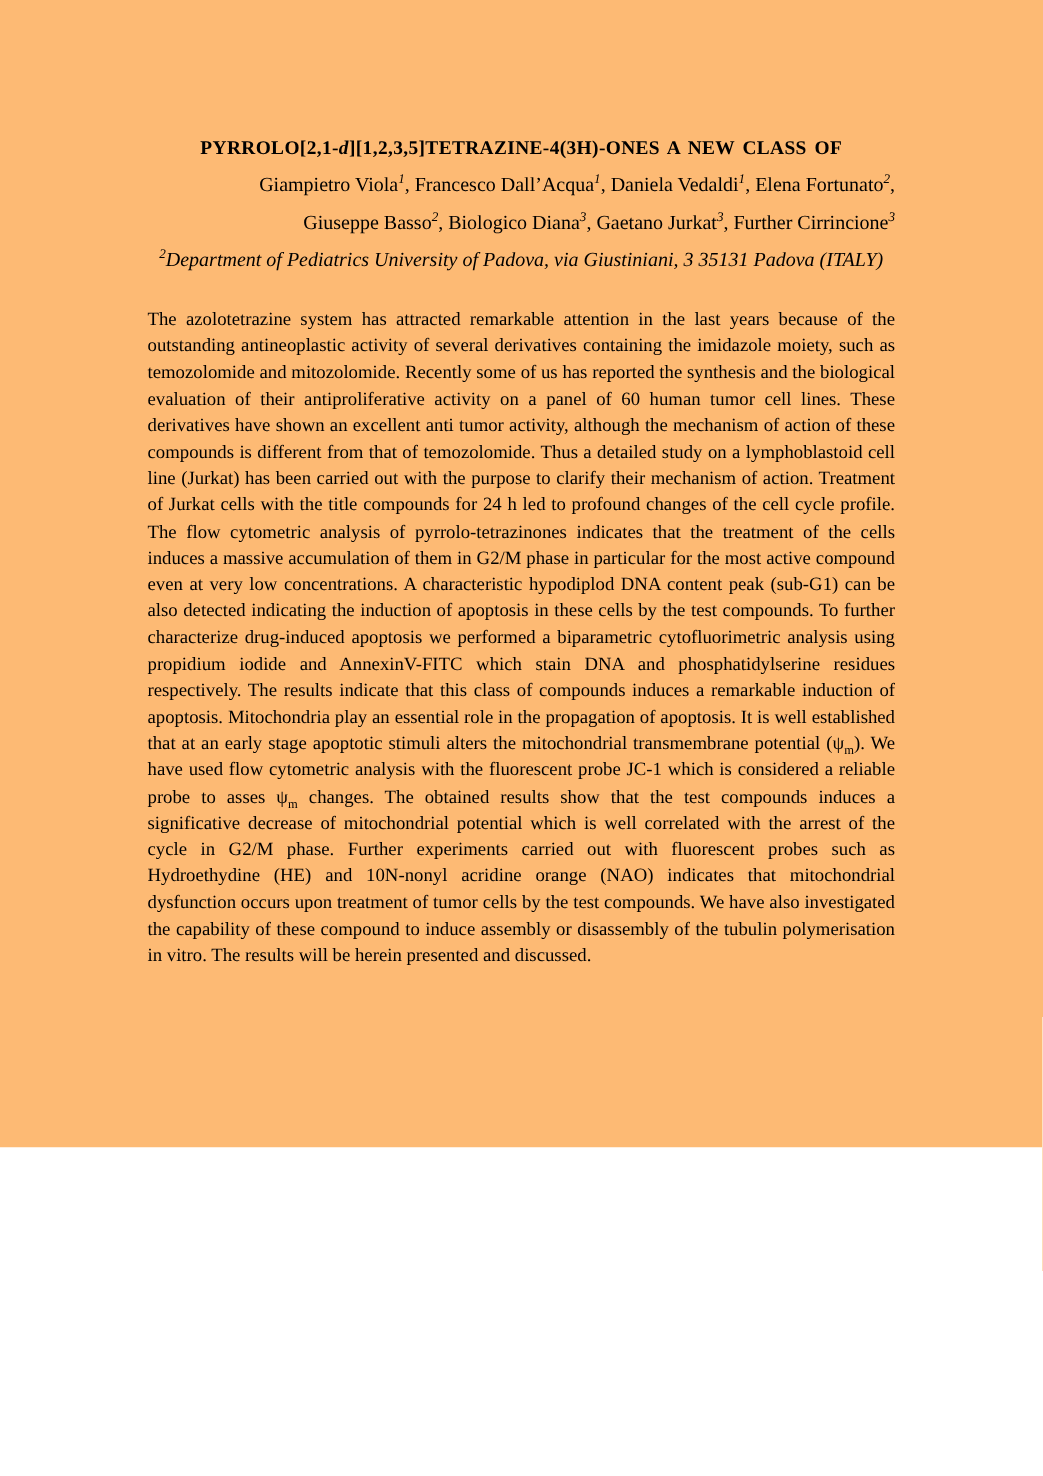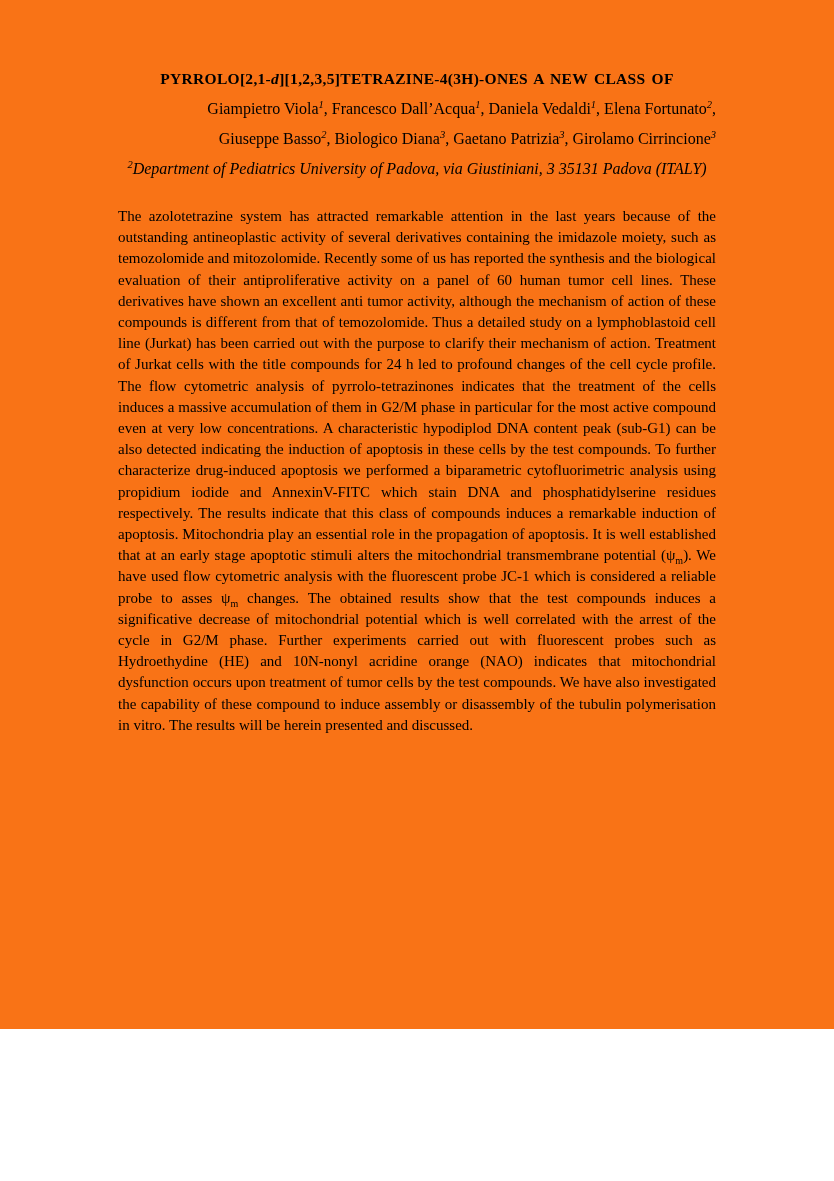--- a/index.html
+++ b/index.html
@@ -3,24 +3,24 @@
 <meta charset="utf-8">
 <style>
   html, body {
     margin: 0;
     padding: 0;
     background: #ffffff;
   }
   .page {
     position: relative;
     width: 834px;
-    height: 1029px;
-    background: #f97316;
+    height: 918px;
+    background: #fdba74;
     box-sizing: border-box;
-    padding: 64px 118px 0 118px;
+    padding: 104px 118px 0 118px;
     font-family: "Liberation Serif", "DejaVu Serif", serif;
     color: #000000;
     overflow: hidden;
   }
   .title {
     margin: 0;
     font-size: 15.5px;
     font-weight: bold;
     text-align: center;
     line-height: 30px;
@@ -65,21 +65,21 @@
 <body>
 
 <div class="page">
 
   <h1 class="title">
     <div class="title-line"><span>PYRROLO[2,1-</span><span class="title-d">d</span><span>][1,2,3,5]TETRAZINE-4(3H)-ONES A NEW CLASS OF</span></div>
   </h1>
 
   <div class="authors">
     <span>Giampietro Viola</span><sup>1</sup><span>, </span><span>Francesco Dall’Acqua</span><sup>1</sup><span>, </span><span>Daniela Vedaldi</span><sup>1</sup><span>, </span><span>Elena Fortunato</span><sup>2</sup><span>,</span><br>
-    <span>Giuseppe Basso</span><sup>2</sup><span>, </span><span>Biologico Diana</span><sup>3</sup><span>, </span><span>Gaetano Patrizia</span><sup>3</sup><span>, </span><span>Girolamo Cirrincione</span><sup>3</sup>
+    <span>Giuseppe Basso</span><sup>2</sup><span>, </span><span>Biologico Diana</span><sup>3</sup><span>, </span><span>Gaetano Jurkat</span><sup>3</sup><span>, </span><span>Further Cirrincione</span><sup>3</sup>
   </div>
 
   <div class="affiliations">
     <div class="affiliation"><sup>2</sup><span>Department of Pediatrics University of Padova, via Giustiniani, 3 35131 Padova (ITALY)</span></div>
   </div>
 
   <p class="abstract"><span>The azolotetrazine system has attracted remarkable attention in the last years because of the outstanding antineoplastic activity of several derivatives containing the imidazole moiety, such as temozolomide and mitozolomide. Recently some of us has reported the synthesis and the biological evaluation of their antiproliferative activity on a panel of 60 human tumor cell lines. These derivatives have shown an excellent anti tumor activity, although the mechanism of action of these compounds is different from that of temozolomide. Thus a detailed study on a lymphoblastoid cell line (Jurkat) has been carried out with the purpose to clarify their mechanism of action. Treatment of Jurkat cells with the title compounds for 24 h led to profound changes of the cell cycle profile. The flow cytometric analysis of pyrrolo-tetrazinones indicates that the treatment of the cells induces a massive accumulation of them in G2/M phase in particular for the most active compound even at very low concentrations. A characteristic hypodiplod DNA content peak (sub-G1) can be also detected indicating the induction of apoptosis in these cells by the test compounds. To further characterize drug-induced apoptosis we performed a biparametric cytofluorimetric analysis using propidium iodide and AnnexinV-FITC which stain DNA and phosphatidylserine residues respectively. The results indicate that this class of compounds induces a remarkable induction of apoptosis. Mitochondria play an essential role in the propagation of apoptosis. It is well established that at an early stage apoptotic stimuli alters the mitochondrial transmembrane potential (ψ</span><sub>m</sub><span>). We have used flow cytometric analysis with the fluorescent probe JC-1 which is considered a reliable probe to asses ψ</span><sub>m</sub><span> changes. The obtained results show that the test compounds induces a significative decrease of mitochondrial potential which is well correlated with the arrest of the cycle in G2/M phase. Further experiments carried out with fluorescent probes such as Hydroethydine (HE) and 10N-nonyl acridine orange (NAO) indicates that mitochondrial dysfunction occurs upon treatment of tumor cells by the test compounds. We have also investigated the capability of these compound to induce assembly or disassembly of the tubulin polymerisation in vitro. The results will be herein presented and discussed.</span></p>
 
 </div>
 

